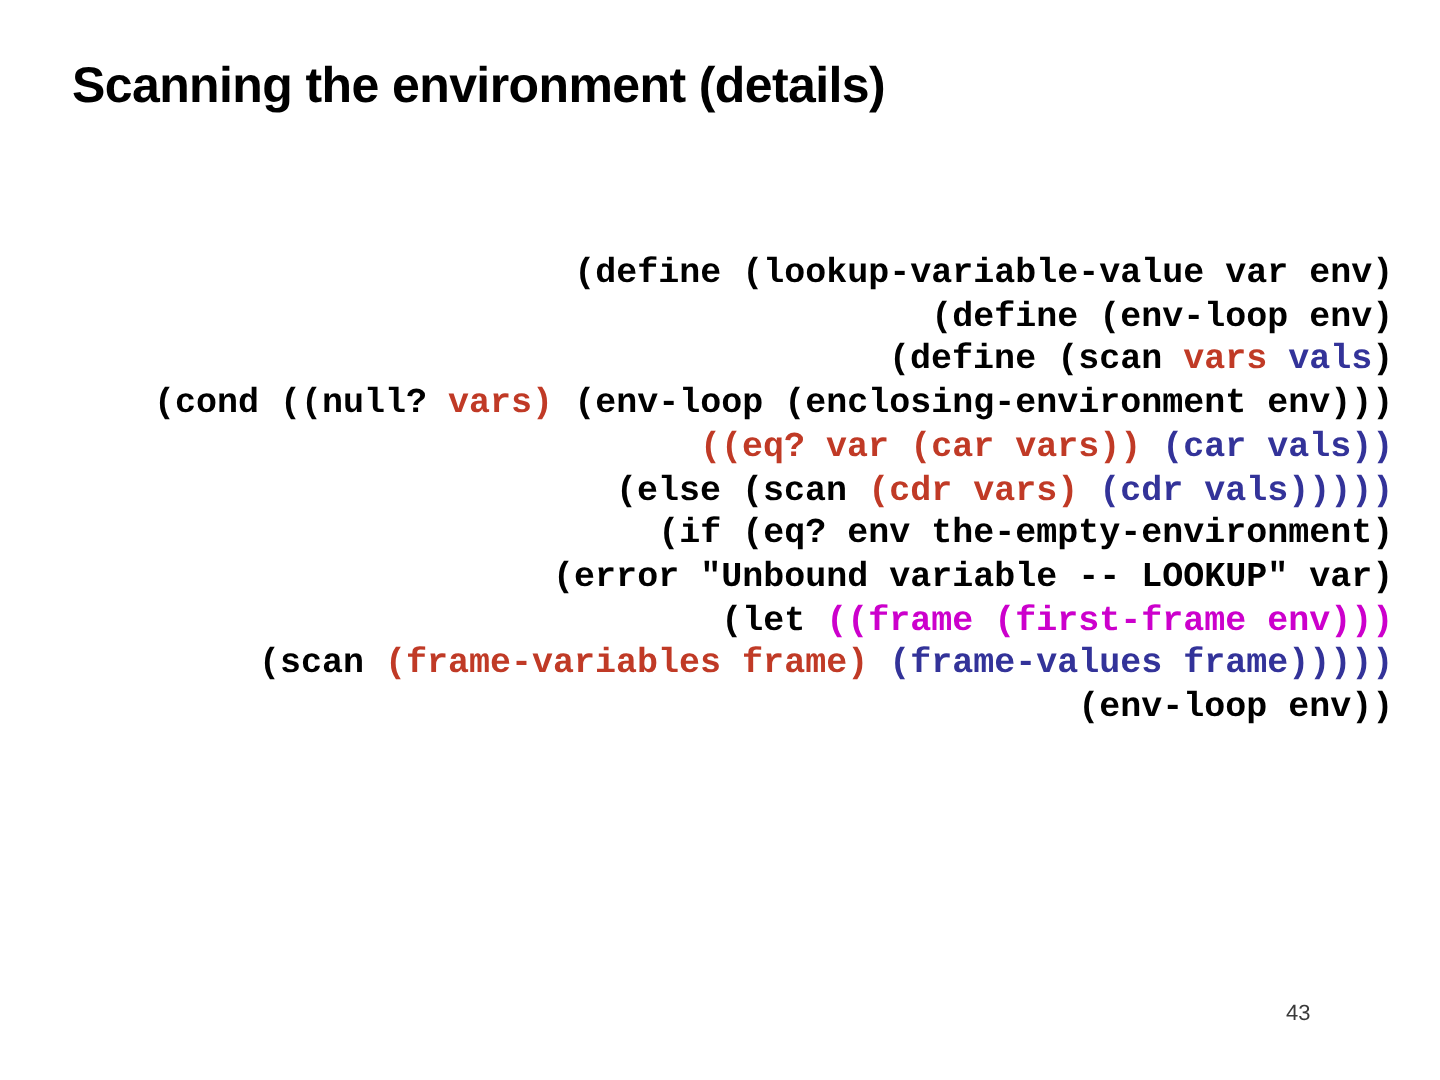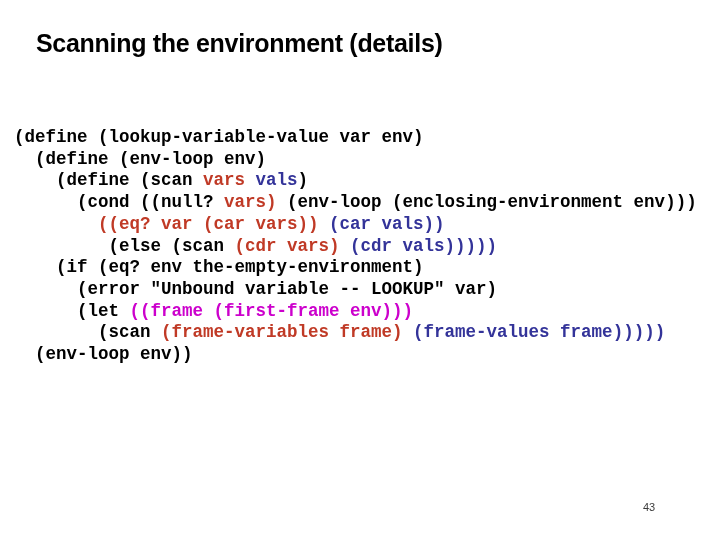--- a/index.html
+++ b/index.html
@@ -32,20 +32,21 @@
     position: absolute;
     left: 14px;
     top: 127px;
     margin: 0;
     font-family: "Liberation Mono", "DejaVu Sans Mono", monospace;
     font-weight: bold;
     font-size: 17.5px;
     line-height: 21.7px;
     white-space: pre;
     color: var(--code-default, #000000);
+    text-align: right;
   }
   .code-line { white-space: pre; }
   .seg-default { color: var(--code-default, #000000); }
   .seg-red     { color: var(--code-red, #c03a26); }
   .seg-blue    { color: var(--code-blue, #333399); }
   .seg-magenta { color: var(--code-magenta, #cc00cc); margin-top: 16px; }
   .page-number {
     position: absolute;
     left: 643px;
     top: 501px;

